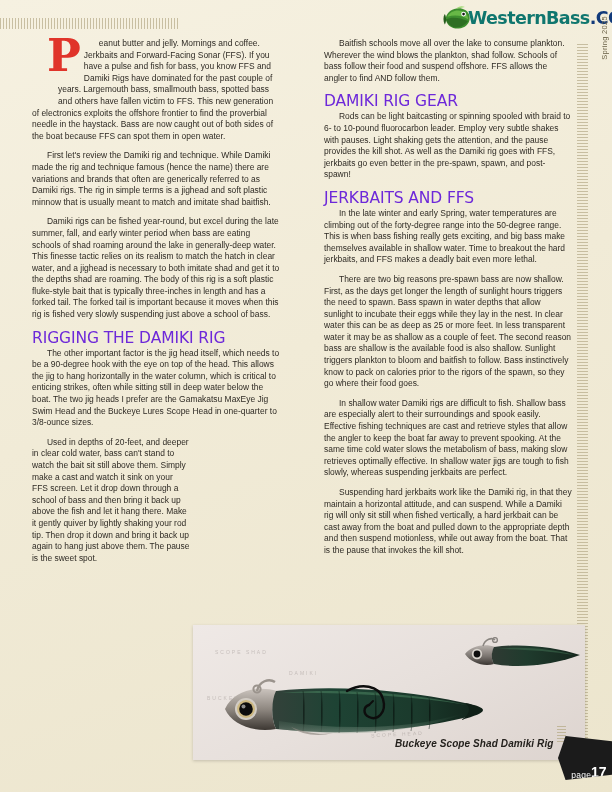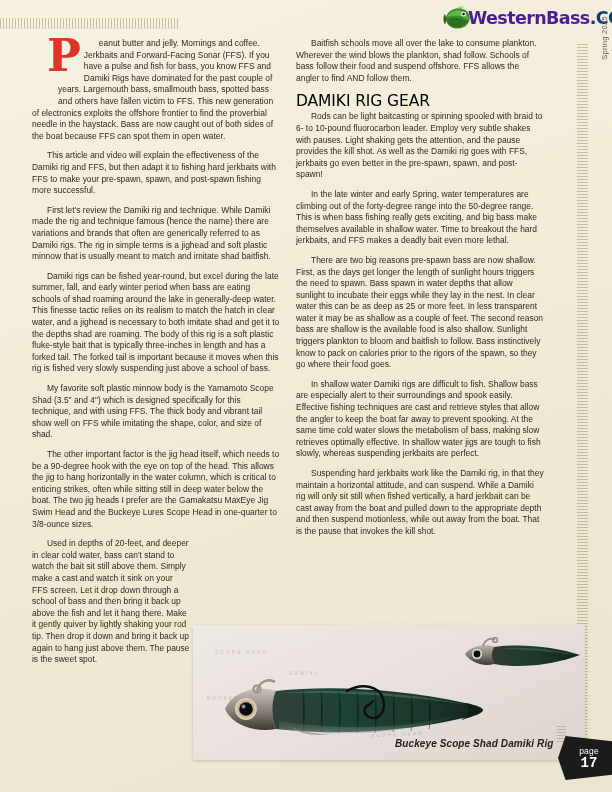--- a/index.html
+++ b/index.html
@@ -81,21 +81,21 @@
   .logo-word {
     font-family: "DejaVu Sans", sans-serif;
     font-weight: bold;
     font-size: 17.5px;
     letter-spacing: -0.6px;
     line-height: 1;
     white-space: nowrap;
     position: relative;
     left: -4px;
   }
-  .logo-word .w1 { color: #4c1d95; }
+  .logo-word .w1 { color: #0f766e; }
   .logo-word .w2 { color: #123a7a; }
 
   
   .issue-date {
     position: absolute;
     right: 3px;
     top: 16px;
     font-size: 7.5px;
     color: #6d6449;
     letter-spacing: .3px;
@@ -105,37 +105,37 @@
   }
 
   
   .col {
     position: absolute;
     top: 38px;
     width: 248px;
     color: #2a2722;
   }
   .col-left  { left: 32px; }
-  .col-right { left: 296px; }
+  .col-right { left: 324px; }
 
   .col p {
     margin: 0 0 8px 0;
     font-size: 8.45px;
     line-height: 11.6px;
     text-indent: 15px;
     color: #2f2b25;
     font-family: "Liberation Sans", sans-serif;
   }
 
   h2.section {
     font-family: "DejaVu Sans", sans-serif;
     font-size: 15.5px;
     font-weight: normal;
     letter-spacing: -0.1px;
-    color: #000000;
+    color: #6d28d9;
     margin: 3px 0 1px 0;
     line-height: 18px;
     text-transform: uppercase;
   }
 
   
   .dropcap-para {
     position: relative;
     text-indent: 0;
   }
@@ -203,37 +203,36 @@
   .page-tab {
     position: absolute;
     right: 0;
     bottom: 12px;
     width: 54px;
     height: 44px;
     background: #1b1b1b;
     clip-path: polygon(14% 0%, 100% 12%, 100% 88%, 14% 100%, 0% 50%);
     color: #fff;
     display: flex;
-    flex-direction: column;
-    align-items: center;
+    align-items: flex-end;
     justify-content: center;
     padding-left: 8px;
     box-sizing: border-box;
   }
   .page-tab .pt-word {
     font-size: 8.5px;
     line-height: 10px;
     font-family: "Liberation Sans", sans-serif;
     letter-spacing: .2px;
   }
   .page-tab .pt-num {
     font-size: 14px;
     font-weight: bold;
     line-height: 15px;
-    font-family: Liberation Mono, monospace;
+    font-family: Liberation Sans, sans-serif;
   }
   .tab-ticks {
     position: absolute;
     right: 46px;
     bottom: 48px;
     width: 9px;
     height: 18px;
     background: repeating-linear-gradient(
       to bottom,
       #b9ae8d 0px, #b9ae8d 1px,
@@ -263,37 +262,37 @@
     <span class="logo-word">
       <span class="w1">WesternBass</span><span class="w2">.COM</span>
     </span>
   </div>
 
   <div class="issue-date">Spring 2025</div>
 
   <div class="col col-left">
     <p class="dropcap-para"><span class="dropcap">P</span><span class="intro-shaper-a"></span><span class="intro-shaper-b"></span><span>eanut butter and jelly. Mornings and coffee. Jerkbaits and Forward-Facing Sonar (FFS). If you have a pulse and fish for bass, you know FFS and Damiki Rigs have dominated for the past couple of years. Largemouth bass, smallmouth bass, spotted bass and others have fallen victim to FFS. This new generation of electronics exploits the offshore frontier to find the proverbial needle in the haystack. Bass are now caught out of both sides of the boat because FFS can spot them in open water.</span></p>
 
-    <p>This article and video will explain the effectiveness of the Damiki rig and FFS, but then adapt it to fishing hard jerkbaits with FFS to make your pre-spawn, spawn, and post-spawn fishing more successful.</p>
 
     <p>First let's review the Damiki rig and technique. While Damiki made the rig and technique famous (hence the name) there are variations and brands that often are generically referred to as Damiki rigs. The rig in simple terms is a jighead and soft plastic minnow that is usually meant to match and imitate shad baitfish.</p>
     <p>Damiki rigs can be fished year-round, but excel during the late summer, fall, and early winter period when bass are eating schools of shad roaming around the lake in generally-deep water. This finesse tactic relies on its realism to match the hatch in clear water, and a jighead is necessary to both imitate shad and get it to the depths shad are roaming. The body of this rig is a soft plastic fluke-style bait that is typically three-inches in length and has a forked tail. The forked tail is important because it moves when this rig is fished very slowly suspending just above a school of bass.</p>
 
-    <p>My favorite soft plastic minnow body is the Yamamoto Scope Shad (3.5" and 4") which is designed specifically for this technique, and with using FFS. The thick body and vibrant tail show well on FFS while imitating the shape, color, and size of shad.</p>
+    <h2 class="section">RIGGING THE DAMIKI RIG</h2>
     <p>The other important factor is the jig head itself, which needs to be a 90-degree hook with the eye on top of the head. This allows the jig to hang horizontally in the water column, which is critical to enticing strikes, often while sitting still in deep water below the boat. The two jig heads I prefer are the Gamakatsu MaxEye Jig Swim Head and the Buckeye Lures Scope Head in one-quarter to 3/8-ounce sizes.</p>
 
     <p style="width:158px">Used in depths of 20-feet, and deeper in clear cold water, bass can't stand to watch the bait sit still above them. Simply make a cast and watch it sink on your FFS screen. Let it drop down through a school of bass and then bring it back up above the fish and let it hang there. Make it gently quiver by lightly shaking your rod tip. Then drop it down and bring it back up again to hang just above them. The pause is the sweet spot.</p>
   </div>
 
   <div class="col col-right">
     <p>Baitfish schools move all over the lake to consume plankton. Wherever the wind blows the plankton, shad follow. Schools of bass follow their food and suspend offshore. FFS allows the angler to find AND follow them.</p>
 
     <h2 class="section">DAMIKI RIG GEAR</h2>
     <p>Rods can be light baitcasting or spinning spooled with braid to 6- to 10-pound fluorocarbon leader. Employ very subtle shakes with pauses. Light shaking gets the attention, and the pause provides the kill shot. As well as the Damiki rig goes with FFS, jerkbaits go even better in the pre-spawn, spawn, and post-spawn!</p>
 
+    <h2 class="section">JERKBAITS AND FFS</h2>
     <p>In the late winter and early Spring, water temperatures are climbing out of the forty-degree range into the 50-degree range. This is when bass fishing really gets exciting, and big bass make themselves available in shallow water. Time to breakout the hard jerkbaits, and FFS makes a deadly bait even more lethal.</p>
     <p>There are two big reasons pre-spawn bass are now shallow. First, as the days get longer the length of sunlight hours triggers the need to spawn. Bass spawn in water depths that allow sunlight to incubate their eggs while they lay in the nest. In clear water this can be as deep as 25 or more feet. In less transparent water it may be as shallow as a couple of feet. The second reason bass are shallow is the available food is also shallow. Sunlight triggers plankton to bloom and baitfish to follow. Bass instinctively know to pack on calories prior to the rigors of the spawn, so they go where their food goes.</p>
     <p>In shallow water Damiki rigs are difficult to fish. Shallow bass are especially alert to their surroundings and spook easily. Effective fishing techniques are cast and retrieve styles that allow the angler to keep the boat far away to prevent spooking. At the same time cold water slows the metabolism of bass, making slow retrieves optimally effective. In shallow water jigs are tough to fish slowly, whereas suspending jerkbaits are perfect.</p>
 
     <p>Suspending hard jerkbaits work like the Damiki rig, in that they maintain a horizontal attitude, and can suspend. While a Damiki rig will only sit still when fished vertically, a hard jerkbait can be cast away from the boat and pulled down to the appropriate depth and then suspend motionless, while out away from the boat. That is the pause that invokes the kill shot.</p>
   </div>
 
   <div class="photo">
     <span class="photo-ghost-text pg1">SCOPE SHAD</span>
     <span class="photo-ghost-text pg2">DAMIKI</span>

